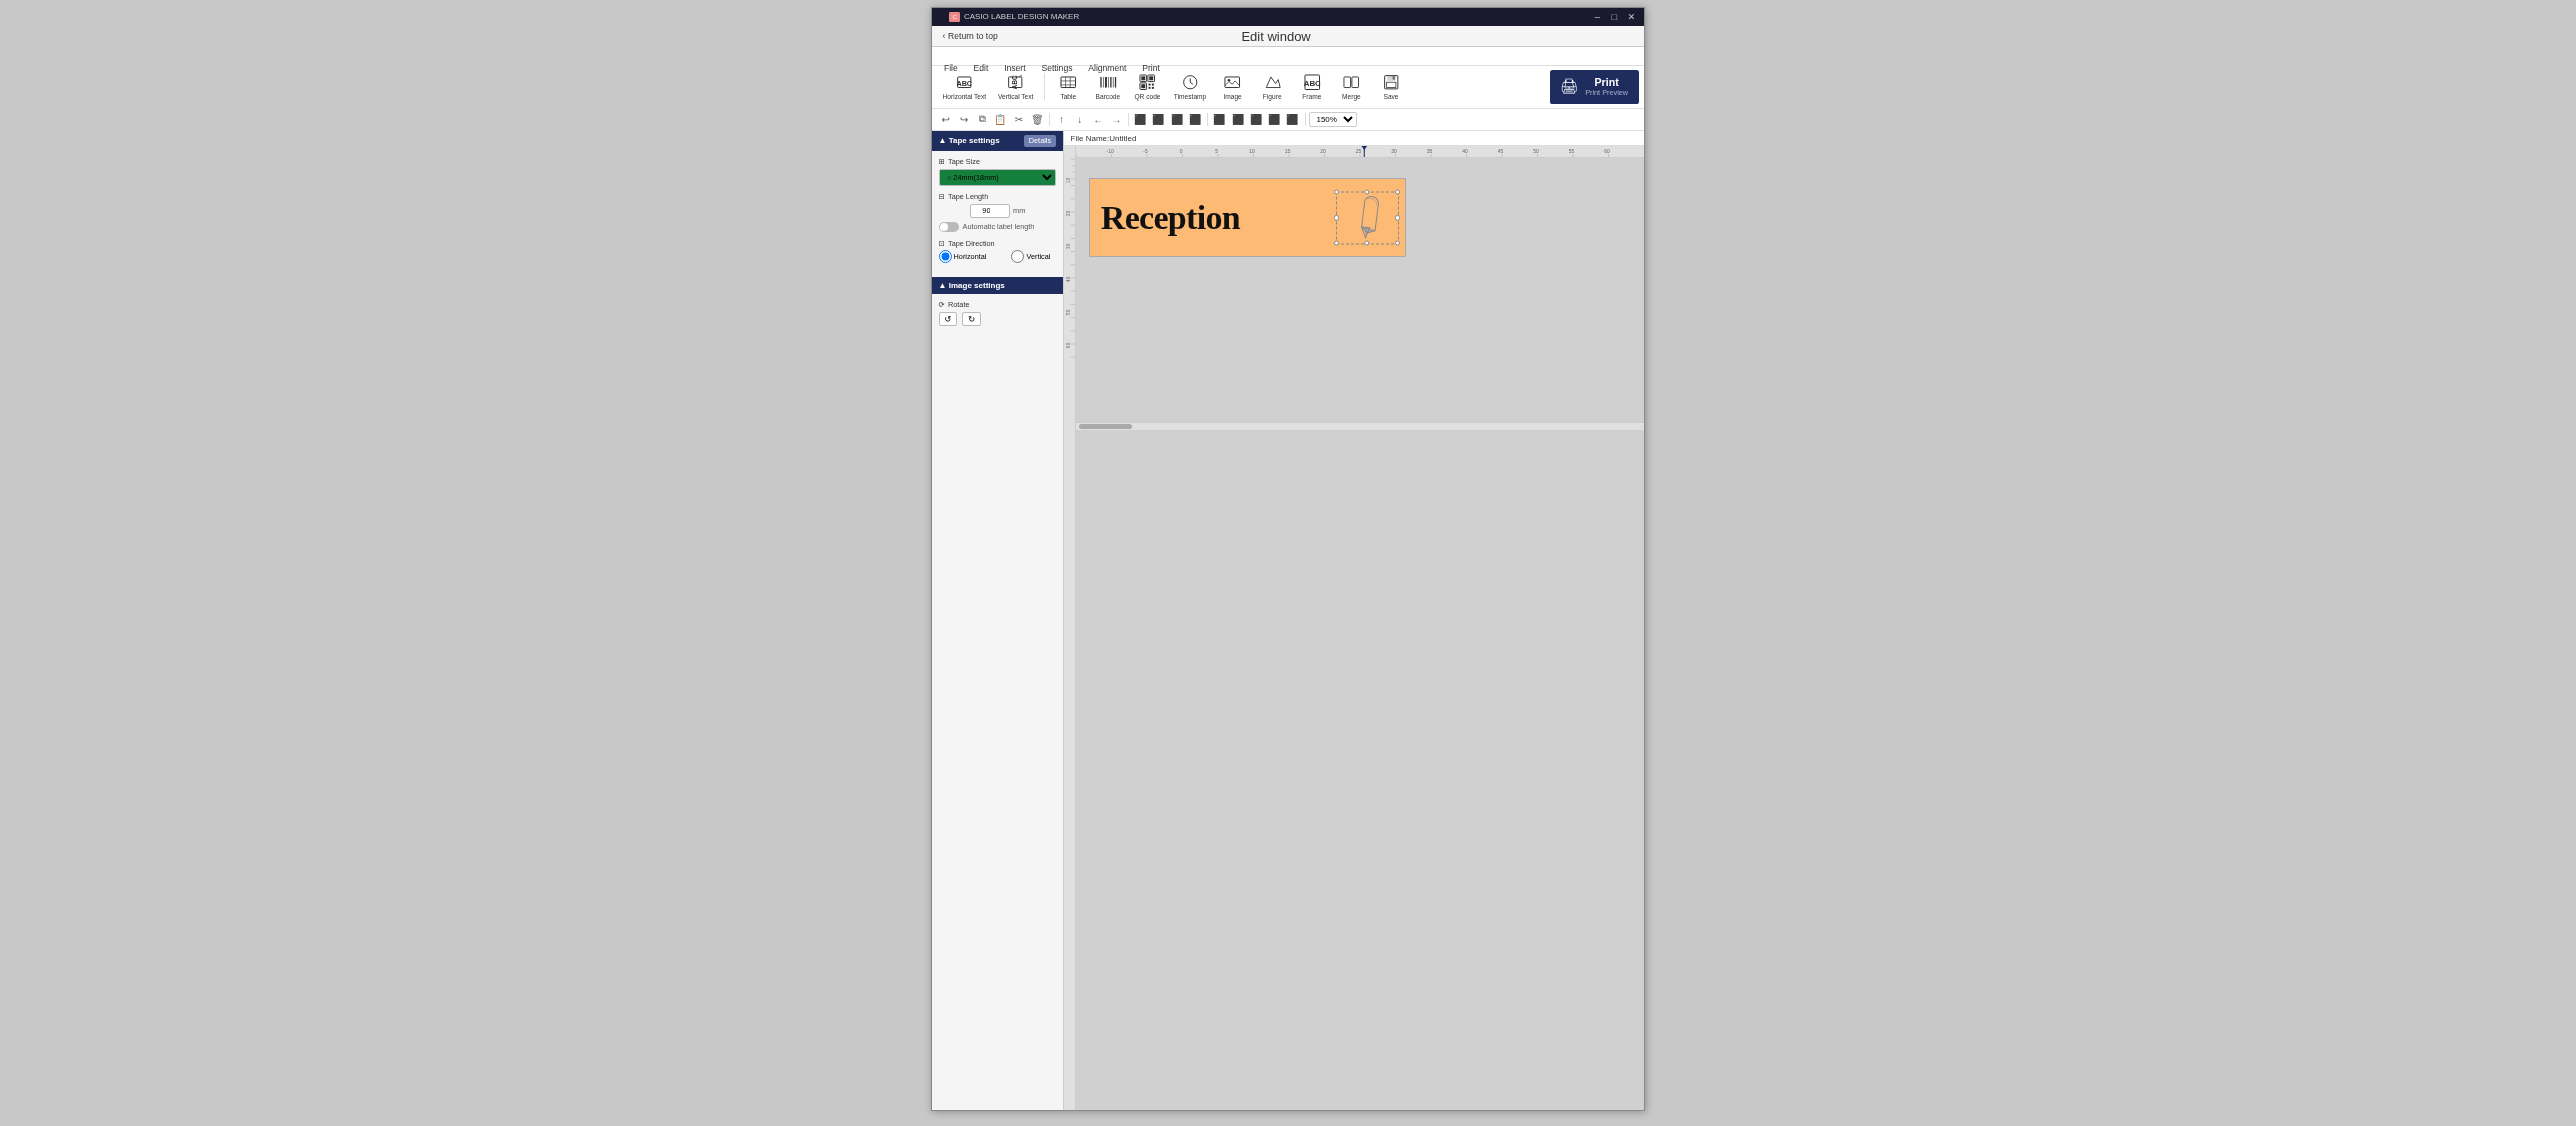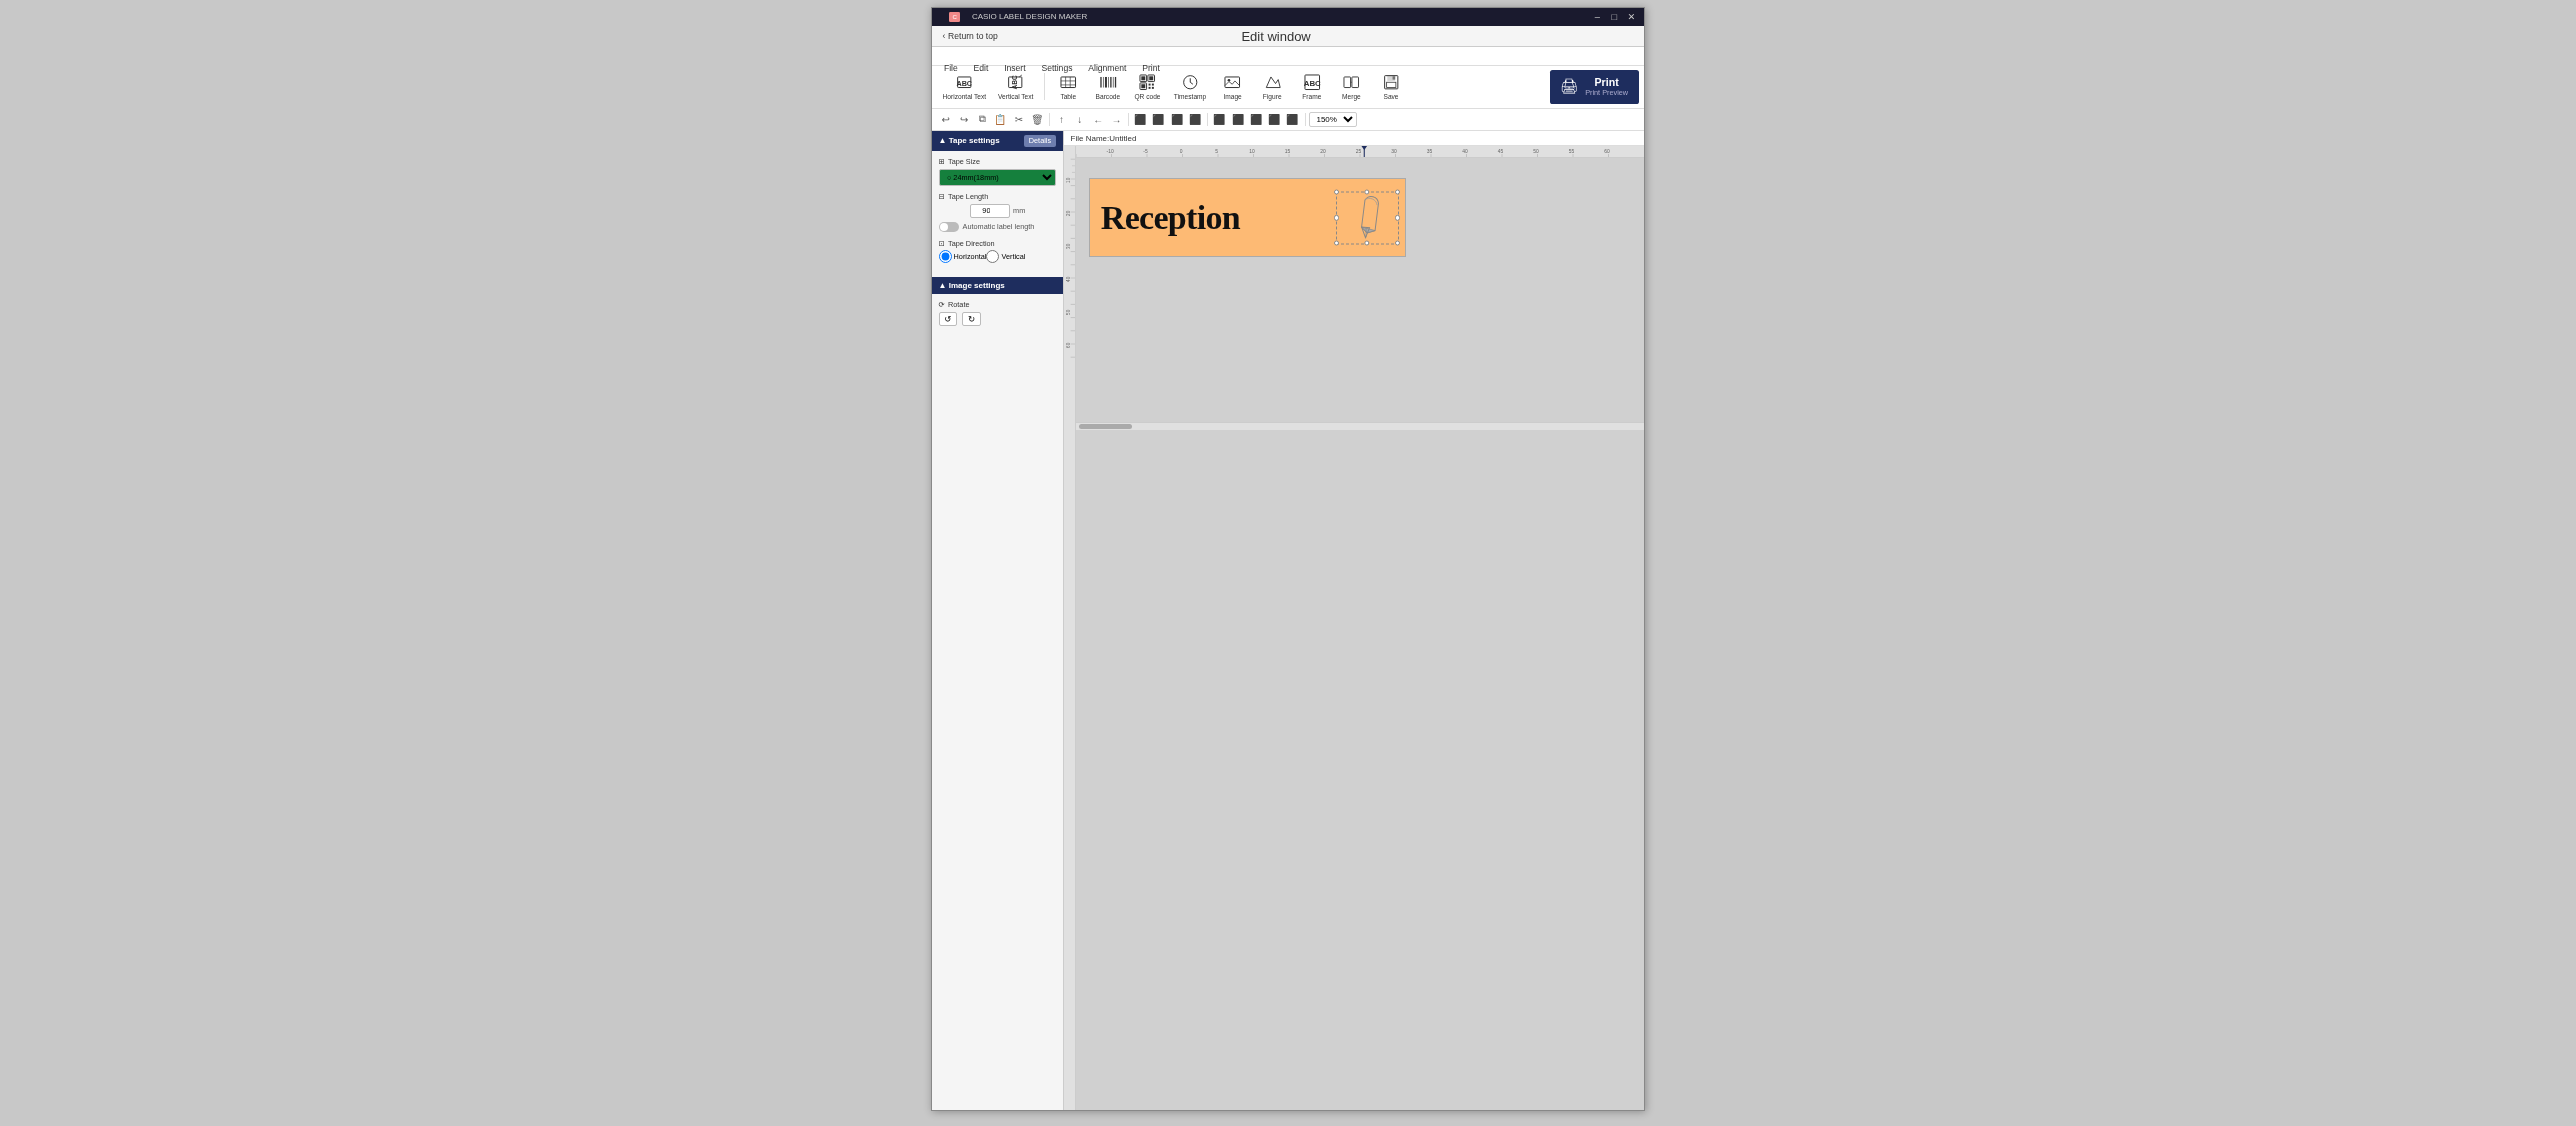--- a/index.html
+++ b/index.html
@@ -9,21 +9,21 @@
     .titlebar {
       background: #1a1a2e;
       color: #ccc;
       display: flex;
       align-items: center;
       justify-content: space-between;
       padding: 0 5.3px;
       height: 18.5px;
       font-size: 8px;
     }
-    .titlebar-left { display: flex; align-items: center; gap: 12px; padding-left: 12px; }
+    .titlebar-left { display: flex; align-items: center; gap: 4px; padding-left: 12px; }
     .titlebar-icon { width: 10.6px; height: 10.6px; background: #e88; border-radius: 1.3px; font-size: 6px; display: flex; align-items: center; justify-content: center; color: white; }
     .titlebar-controls { display: flex; gap: 2.6px; }
     .titlebar-btn { width: 14.5px; height: 14.5px; background: transparent; border: none; color: #ccc; cursor: pointer; font-size: 9.3px; display: flex; align-items: center; justify-content: center; border-radius: 2px; }
 
     
     .header {
       background: #1e2d5e;
       color: white;
       display: flex;
       align-items: center;
@@ -231,21 +231,21 @@
       width: 8px;
       height: 8px;
       background: white;
       border-radius: 50%;
       position: absolute;
       top: 1.3px;
       left: 1.3px;
       transition: left 0.2s;
     }
     .toggle-label { font-size: 7.3px; color: #555; }
-    .radio-row { display: flex; gap: 0; align-items: flex-end; }
+    .radio-row { display: flex; gap: 25px; align-items: flex-end; }
     .radio-item { display: flex; align-items: center; gap: 2px; font-size: 7.3px; cursor: pointer; }
     .rotate-row { display: flex; align-items: center; gap: 5.3px; }
     .rotate-btn {
       width: 18.5px;
       height: 14.5px;
       border: 0.7px solid #bbb;
       border-radius: 2px;
       background: white;
       display: flex;
       align-items: center;

